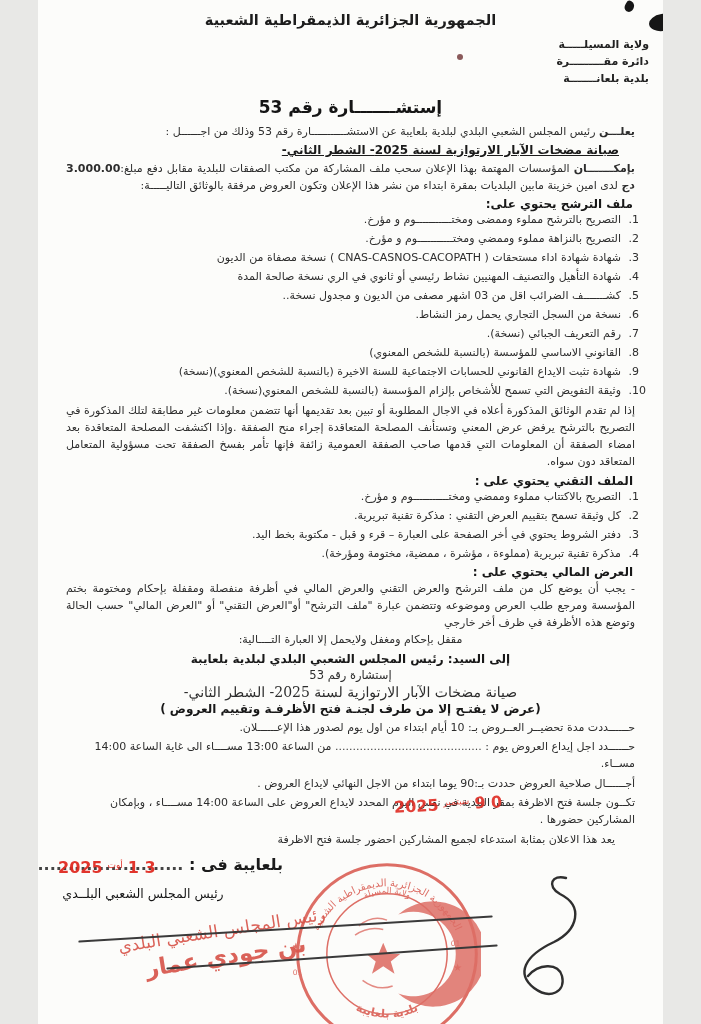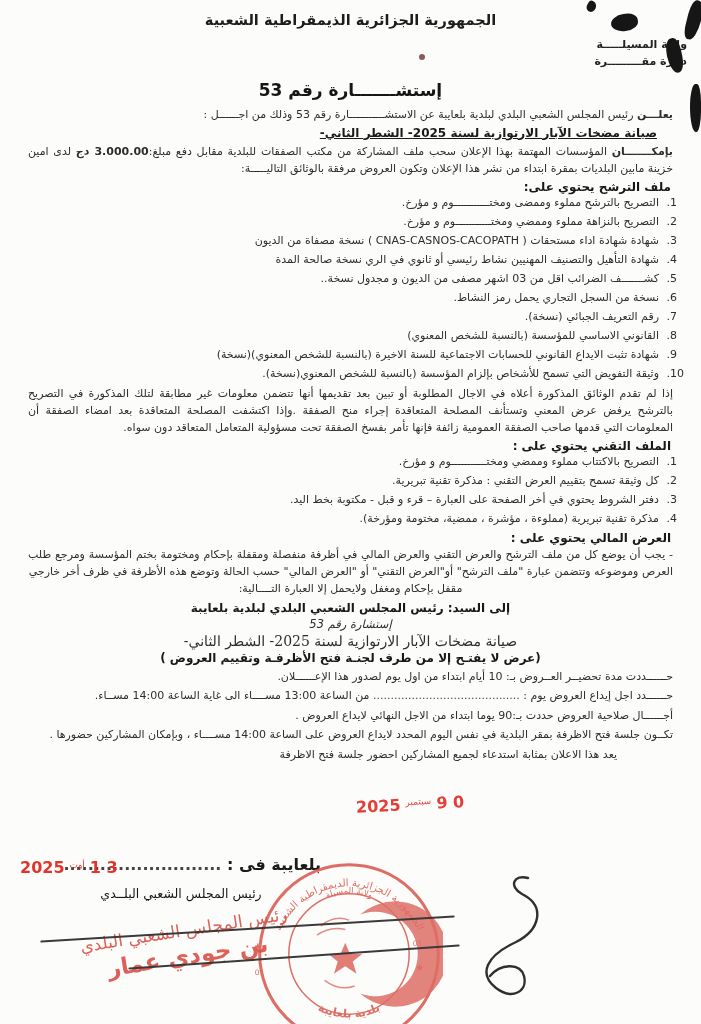--- a/index.html
+++ b/index.html
@@ -1,39 +1,39 @@
 <!DOCTYPE html>
 <html lang="ar" dir="rtl" style="--stamp_red: #d8564c; --date_stamp_red: #e02b22; --ink: #2d2d2d;"><head>
 <meta charset="utf-8">
 <style>
   html,body{margin:0;padding:0;background:#e8e8e6;}
   .page{
-    position:relative;width:701px;height:1024px;margin:0 auto;
+    position:relative;width:625px;height:1024px;margin:0 auto;
     background:#fcfcfa;overflow:hidden;direction:rtl;
     font-family:"DejaVu Sans",sans-serif;font-size:11px;color:var(--ink,#2d2d2d);
   }
   
   .republic{ text-align:center;font-weight:bold;font-size:14.5px;padding:12px 70px 0 70px;color:#1d1d1d;}
   .admin{ text-align:right;margin:8px 14px 0 0;font-weight:bold;font-size:11px;line-height:1.55;color:#222;}
   .doc-title{ text-align:center;font-size:17px;font-weight:bold;margin:10px 0 6px;color:#151515;}
   
   .intro{margin:0 28px 2px 28px;line-height:1.6;}
   .subject{margin:2px 44px 3px 0;font-weight:bold;font-size:12px;text-decoration:underline;color:#1a1a1a;}
   .para{margin:0 28px;line-height:1.55;text-align:justify;}
   .heading{margin:3px 30px 1px;font-weight:bold;font-size:12px;color:#181818;}
   ol{margin:1px 0 3px;padding:0 38px 0 10px;}
   ol li{line-height:1.5;margin-bottom:2.5px;padding-right:4px;}
   .center-block{margin:4px 0 2px;}
   .center-block p{text-align:center;margin:2px 0;}
   .addr{font-weight:bold;font-size:12px;color:#191919;}
-  .ref{font-size:11.5px;font-style:italic;}
+  .ref{font-size:11.5px;}
   .subj2{font-size:14px;font-family:"DejaVu Serif",serif;}
   .note{font-weight:bold;font-size:12px;color:#181818;}
   .line{margin:2.5px 28px;line-height:1.55;}
-  .line.indent{margin-right:84px;}
+  .line.indent{margin-right:48px;}
   .dots{letter-spacing:1px;color:#444;}
   
   .sign-block{position:absolute;top:854px;right:379px;width:282px;}
   .sign-place{margin:1px;font-weight:bold;font-size:16px;color:#1b1b1b;}
   .sign-title{margin:12px 0 0;text-align:center;font-weight:normal;font-size:12.5px;color:#161616;}
   
   .date-stamp{position:absolute;color:var(--date_stamp_red,#e02b22);font-weight:bold;white-space:nowrap;}
   .date-stamp .d{font-size:16px;letter-spacing:6px;}
   .date-stamp .m{font-size:9px;position:relative;top:-5px;margin:0 5px;font-weight:normal;}
   .date-stamp .y{font-size:16px;letter-spacing:1px;}
@@ -69,20 +69,21 @@
   <div class="blob b2"></div>
   <div class="blob b3"></div>
   <div class="blob b4"></div>
   <div class="blob b5"></div>
   <div class="dot-mark"></div>
 
   <div class="republic">الجمهورية الجزائرية  الذيمقراطية الشعبية</div>
   <div class="admin">
     <div>ولاية المسيلـــــة</div>
     <div>دائرة مقـــــــــرة</div>
+    <div>بلدية بلعانـــــــة</div>
   </div>
 
   <div class="doc-title">إستشـــــــارة رقم 53</div>
 
   <p class="intro"><b>يعلـــن</b><span> رئيس المجلس الشعبي البلدي  لبلدية بلعايبة عن الاستشـــــــــــارة رقم 53  وذلك من اجــــــل :</span></p>
 
   <p class="subject">صيانة مضخات الآبار الارتوازية لسنة 2025- الشطر الثاني-</p>
 
   <p class="para"><b>بإمكـــــــان</b><span> المؤسسات المهتمة بهذا الإعلان سحب ملف المشاركة من مكتب الصفقات للبلدية مقابل دفع مبلغ:</span><b>3.000.00 دج</b><span>   لدى امين خزينة مابين البلديات بمقرة ابتداء من نشر هذا الإعلان  وتكون العروض مرفقة بالوثائق التاليـــــة:</span></p>
 

